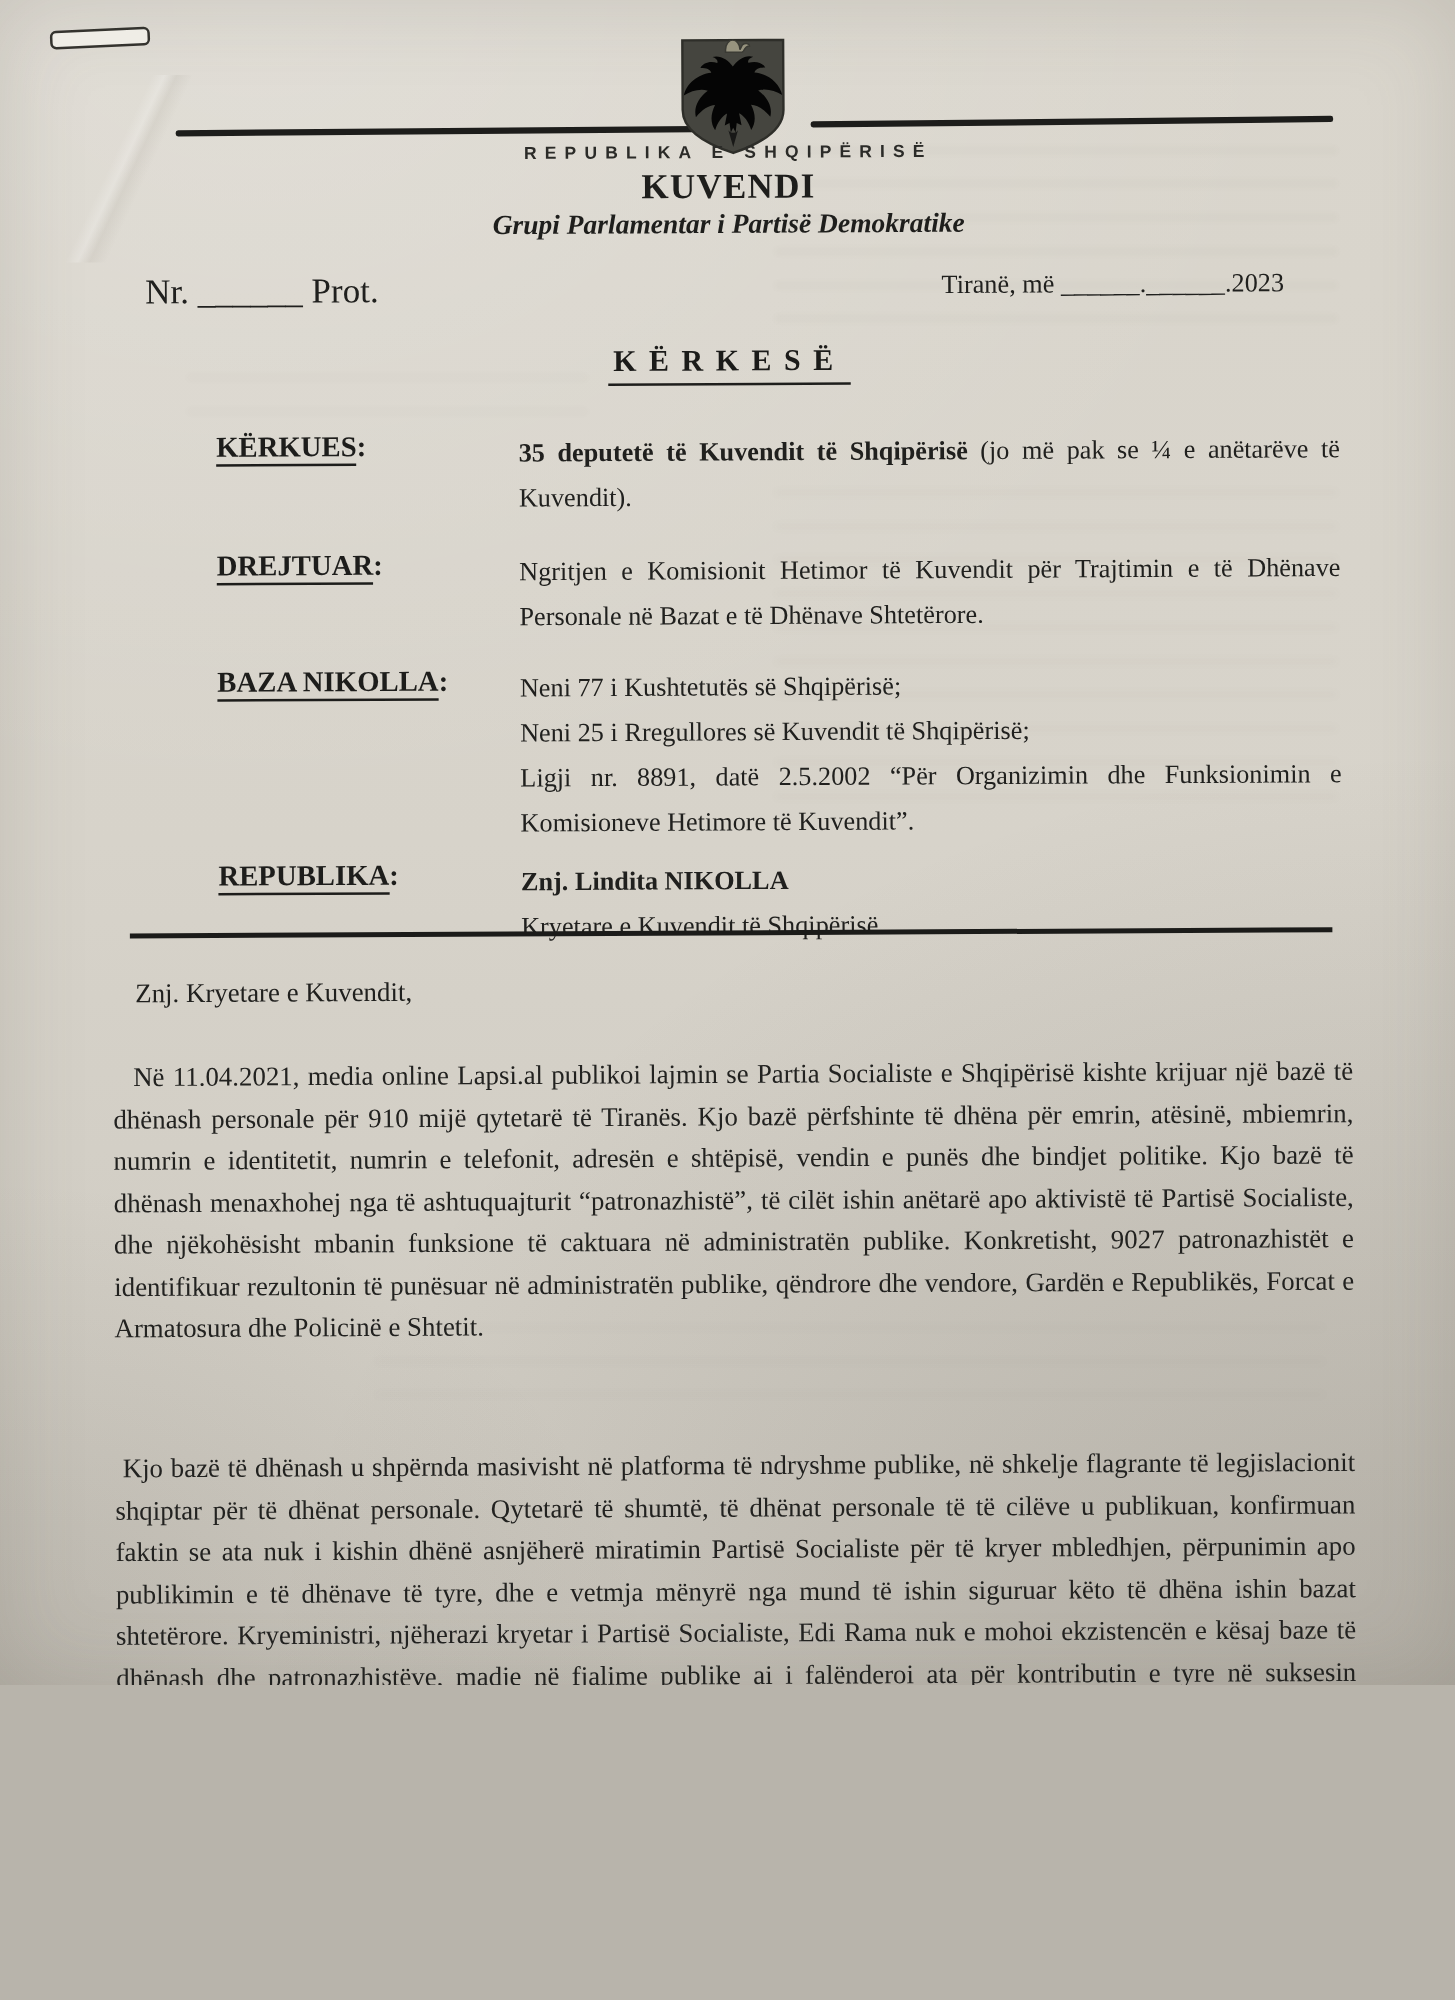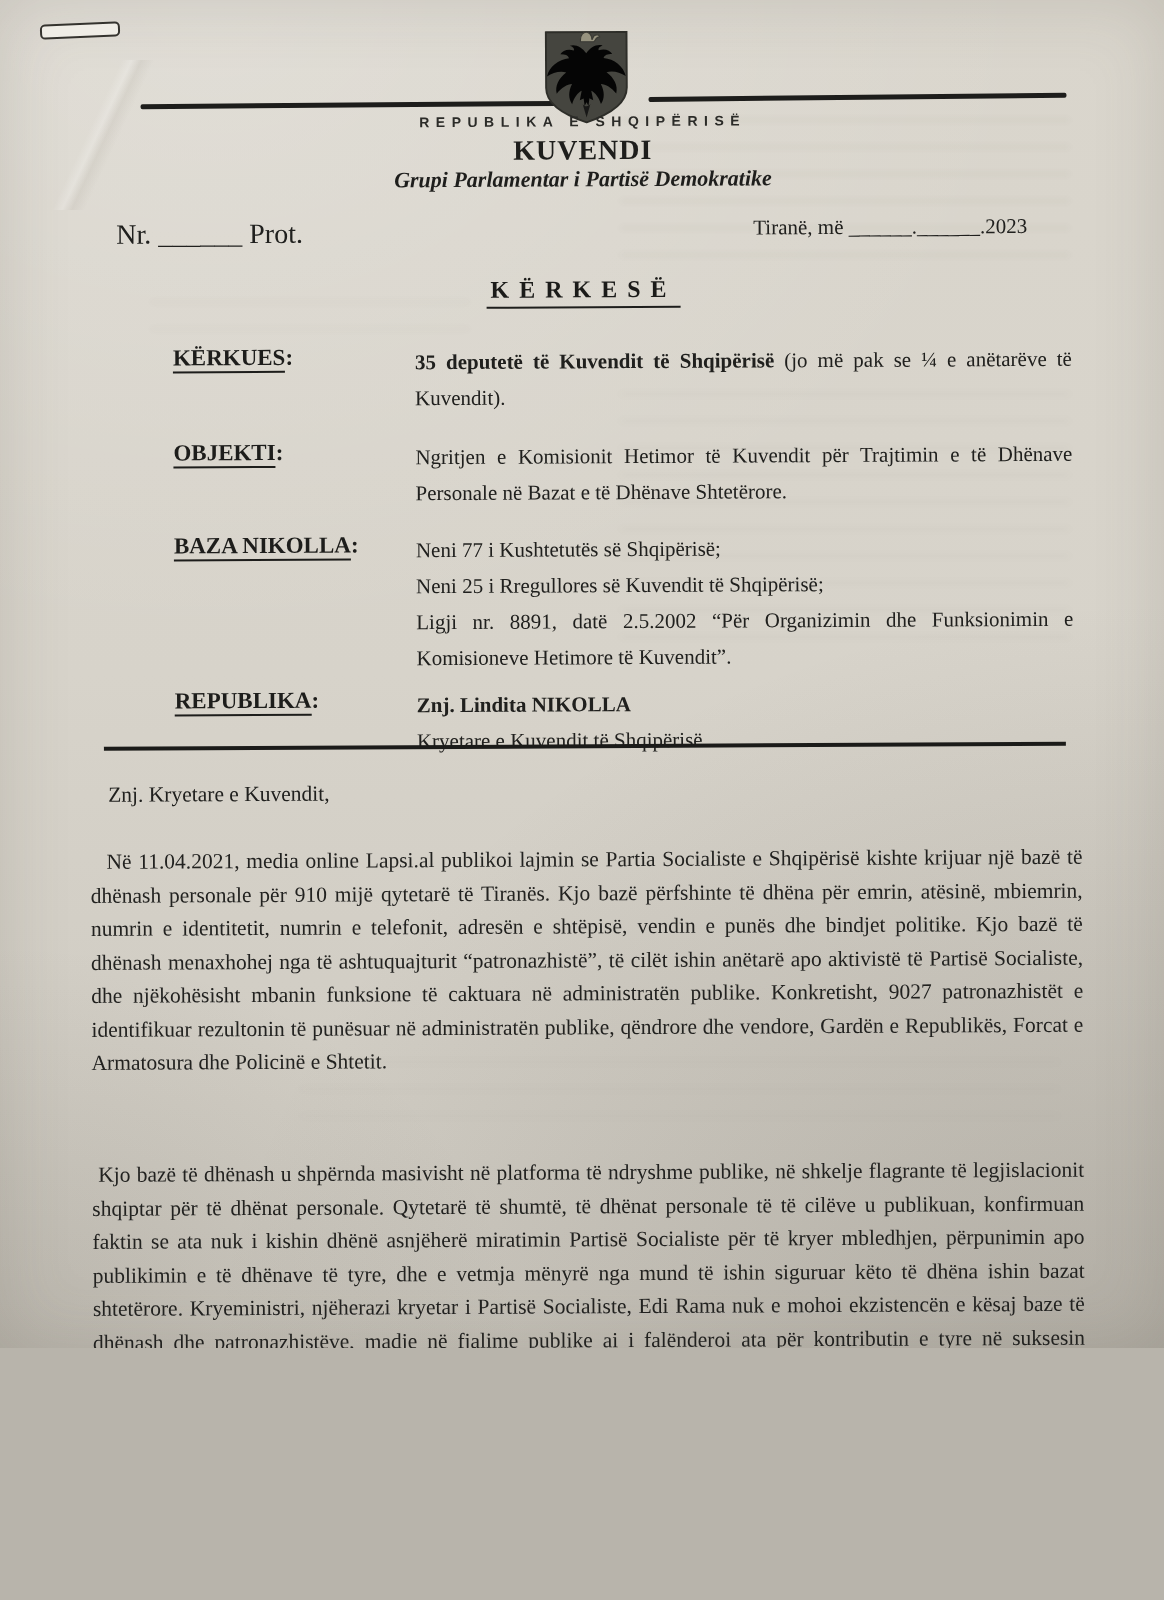--- a/index.html
+++ b/index.html
@@ -134,21 +134,21 @@
     <div class="title-wrap">
       <span class="title">KËRKESË</span>
     </div>
 
     <div class="section sec-kerkues">
       <div class="sec-label"><span class="u">KËRKUES</span><span>:</span></div>
       <div class="sec-value"><span class="b">35 deputetë të Kuvendit të Shqipërisë</span><span> (jo më pak se ¼ e anëtarëve të Kuvendit).</span></div>
     </div>
 
     <div class="section sec-objekti">
-      <div class="sec-label"><span class="u">OBJEKTI</span><span>:</span></div>
+      <div class="sec-label"><span class="u">DREJTUAR</span><span>:</span></div>
       <div class="sec-value">Ngritjen e Komisionit Hetimor të Kuvendit për Trajtimin e të Dhënave Personale në Bazat e të Dhënave Shtetërore.</div>
     </div>
 
     <div class="section sec-baza">
       <div class="sec-label"><span class="u">BAZA NIKOLLA</span><span>:</span></div>
       <div class="sec-value">
         <span class="line">Neni 77 i Kushtetutës së Shqipërisë;</span>
         <span class="line">Neni 25 i Rregullores së Kuvendit të Shqipërisë;</span>
         <span class="line">Ligji nr. 8891, datë 2.5.2002 “Për Organizimin dhe Funksionimin e Komisioneve Hetimore të Kuvendit”.</span>
       </div>

